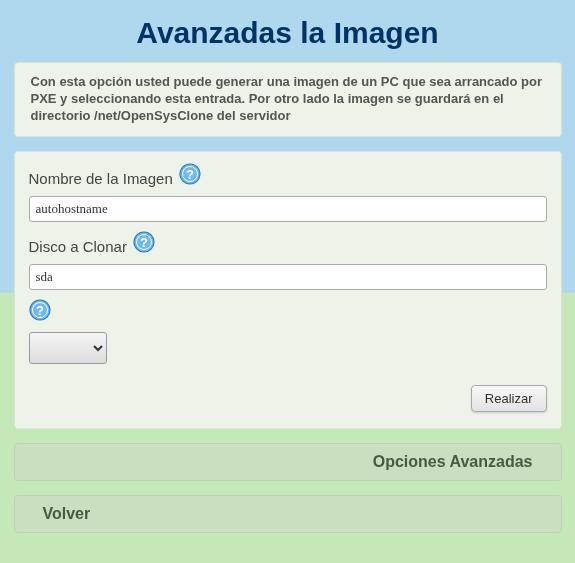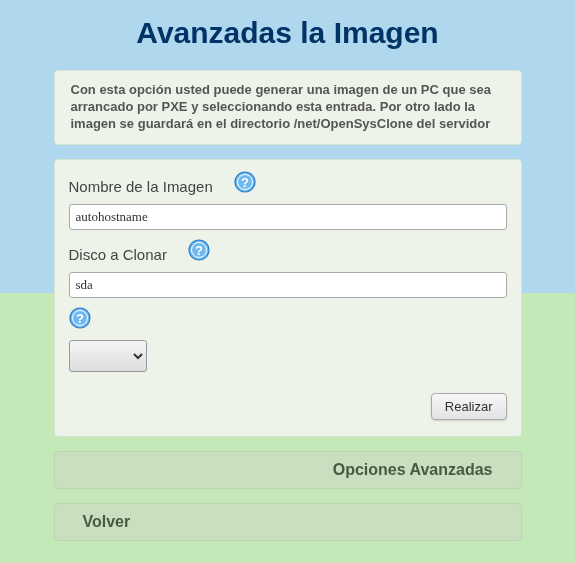--- a/index.html
+++ b/index.html
@@ -16,22 +16,22 @@
     }
     .page-title {
       text-align: center;
       font-size: 30px;
       font-weight: bold;
       color: #003366;
       padding: 16px 0 12px;
       font-family: Verdana, Arial, sans-serif;
     }
     .container {
-      width: 468px;
-      margin: 8px auto;
+      width: 548px;
+      margin: 0 auto;
     }
     .info-box {
       background: #edf3e9;
       border: 1px solid #d8e4d2;
       border-radius: 4px;
       padding: 11px 16px;
       margin-bottom: 14px;
     }
     .info-text {
       color: #555;
@@ -46,21 +46,21 @@
       border-radius: 4px;
       padding: 14px 14px 16px;
       margin-bottom: 14px;
     }
     .field-row {
       margin-bottom: 12px;
     }
     .field-label-wrap {
       display: flex;
       align-items: center;
-      gap: 21px;
+      gap: 6px;
       margin-bottom: 4px;
     }
     .field-label {
       color: #444;
       font-size: 15px;
       font-family: Verdana, Arial, sans-serif;
     }
     .help-icon {
       position: relative;
       top: -3px;

